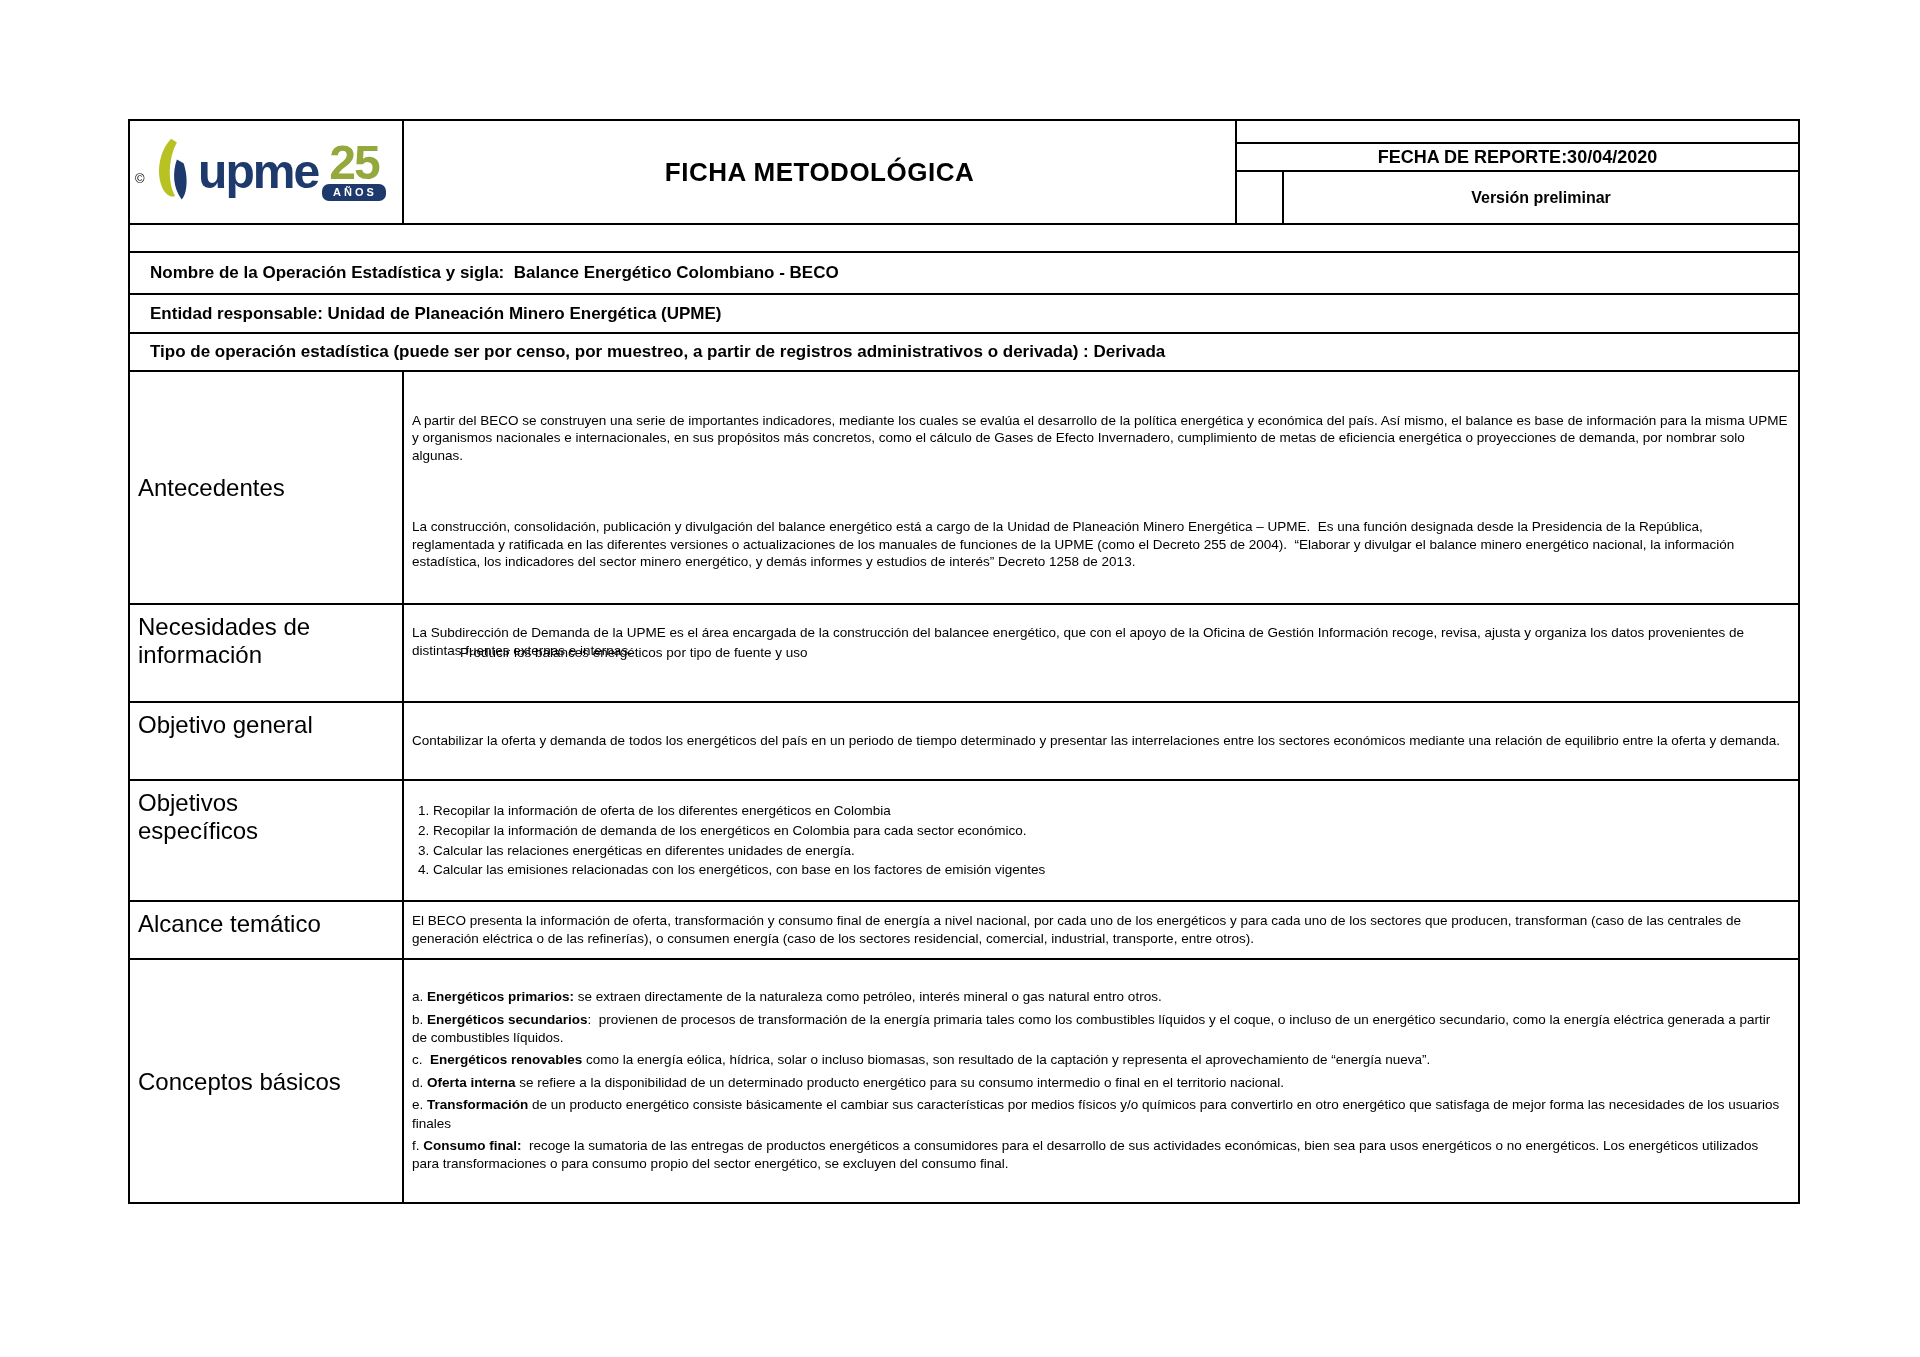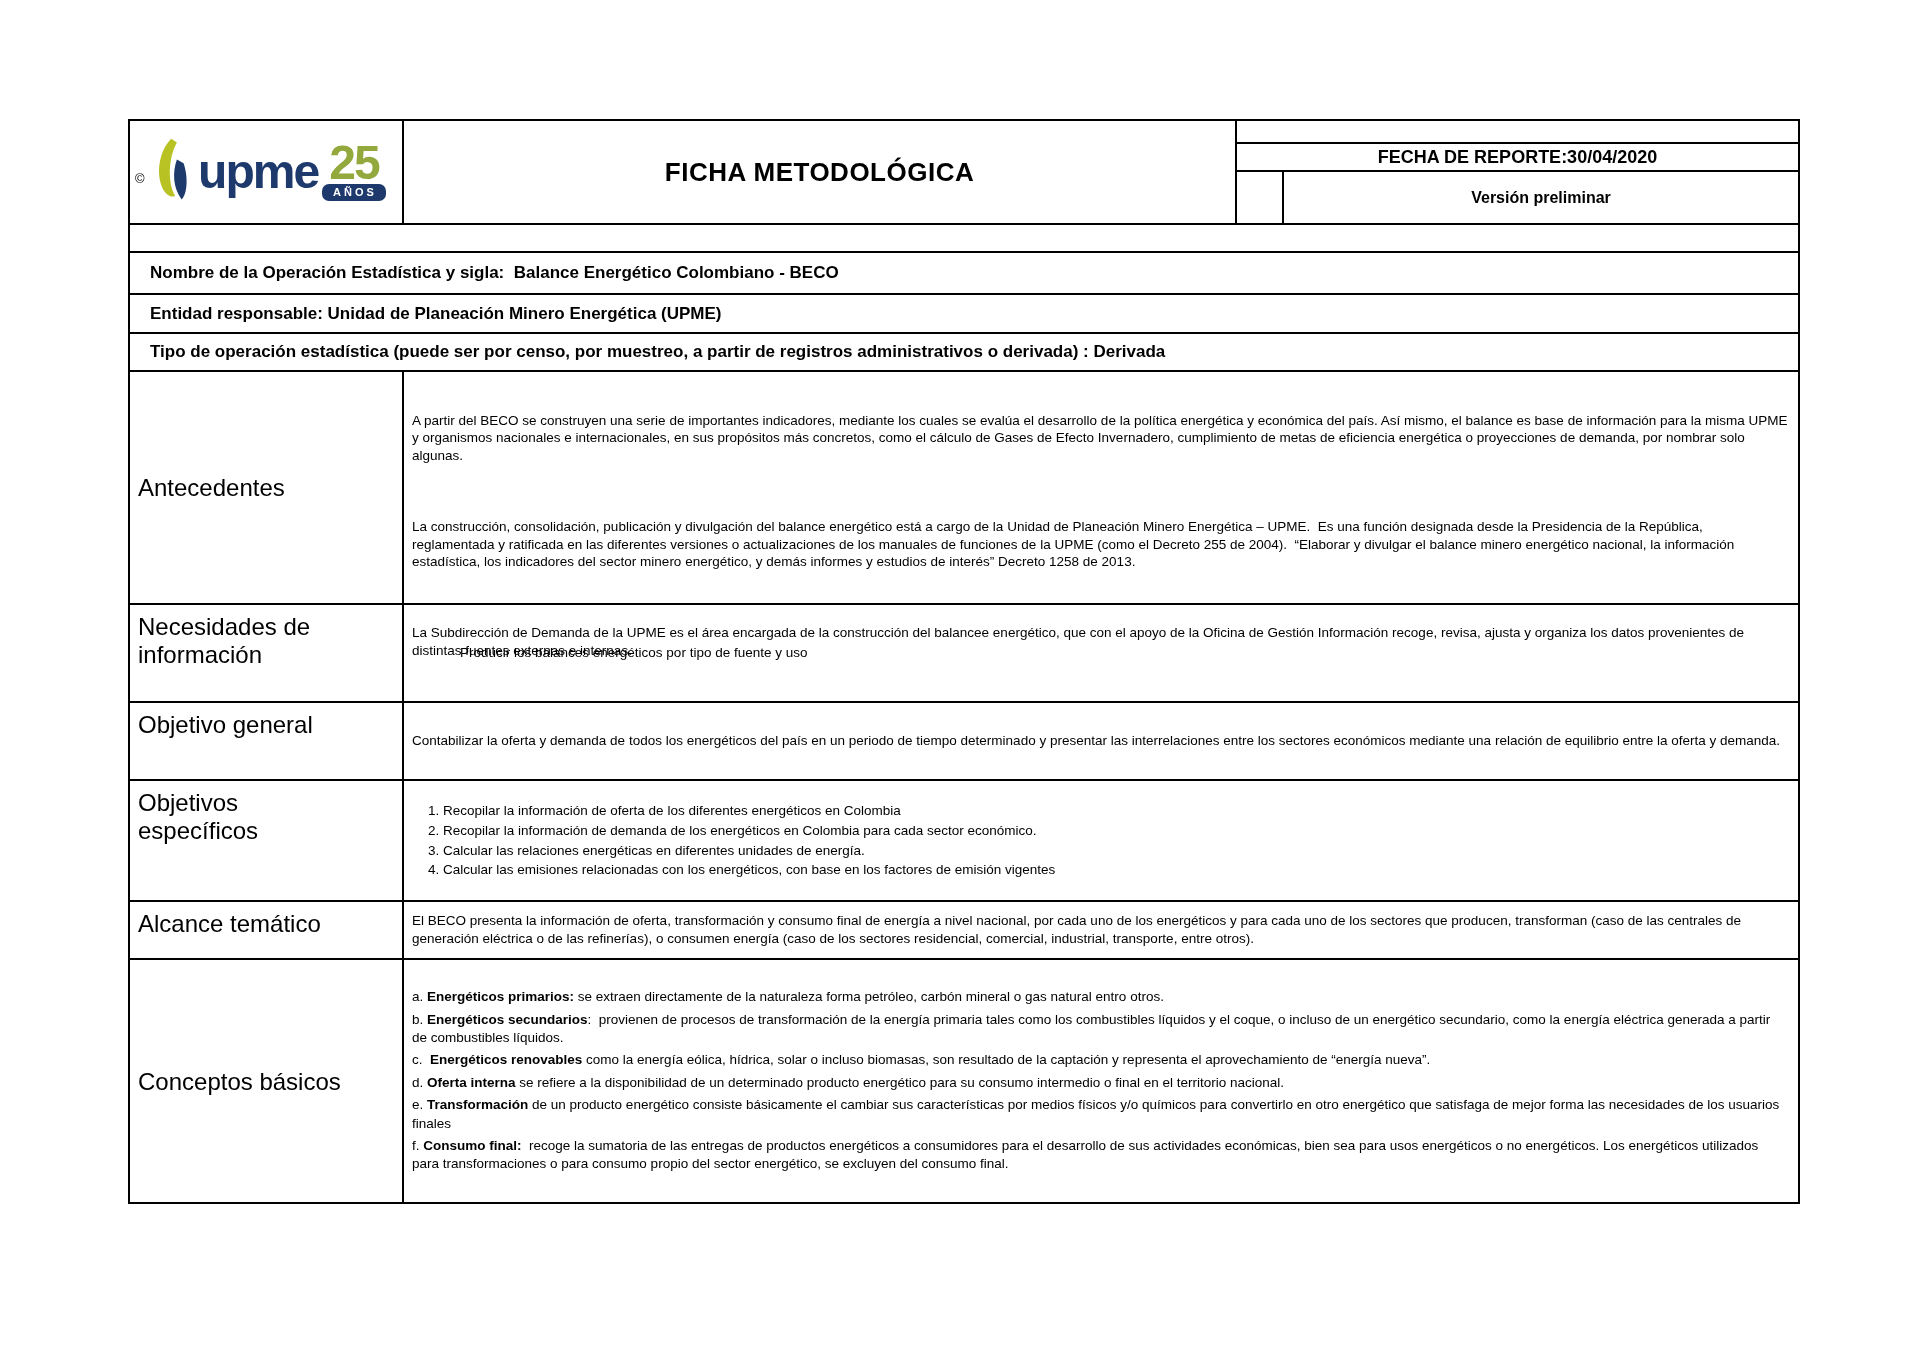--- a/index.html
+++ b/index.html
@@ -96,21 +96,21 @@
 
   .row-antecedentes { height:233px; }
   .row-necesidades  { height:98px;gap:48px; }
   .row-objetivo     { height:78px; }
   .row-objetivos    { height:121px; }
   .row-alcance      { height:58px; }
   .row-conceptos    { height:242px; }
 
   .para { margin-bottom:17px; }
   .para:last-child { margin-bottom:0; }
-  .list-line { margin:1px 16px; }
+  .list-line { margin:1px 6px; }
   .concept-line { margin:2px 0; line-height:1.36; }
   .concept-term { font-weight:bold; }
 </style>
 </head>
 <body>
 
 <div class="page">
   <div class="doc-table">
 
     <div class="row header-row">
@@ -197,21 +197,21 @@
       <div class="content-cell content-center">
         <div>El BECO presenta la información de oferta, transformación y consumo final de energía a nivel nacional, por cada uno de los energéticos y para cada uno de los sectores que producen, transforman (caso de las centrales de generación eléctrica o de las refinerías), o consumen energía (caso de los sectores residencial, comercial, industrial, transporte, entre otros).</div>
       </div>
     </div>
 
     <div class="row split-row row-conceptos">
       <div class="label-cell label-center">
         <span class="label-text">Conceptos básicos</span>
       </div>
       <div class="content-cell content-center">
-        <div class="concept-line"><span>a. </span><span class="concept-term">Energéticos primarios:</span><span> se extraen directamente de la naturaleza forma petróleo, carbón mineral o gas natural entro otros.</span></div>
+        <div class="concept-line"><span>a. </span><span class="concept-term">Energéticos primarios:</span><span> se extraen directamente de la naturaleza como petróleo, interés mineral o gas natural entro otros.</span></div>
         <div class="concept-line"><span>b. </span><span class="concept-term">Energéticos secundarios</span><span>:  provienen de procesos de transformación de la energía primaria tales como los combustibles líquidos y el coque, o incluso de un energético secundario, como la energía eléctrica generada a partir de combustibles líquidos.</span></div>
         <div class="concept-line"><span>c.  </span><span class="concept-term">Energéticos renovables</span><span> como la energía eólica, hídrica, solar o incluso biomasas, son resultado de la captación y representa el aprovechamiento de “energía nueva”.</span></div>
         <div class="concept-line"><span>d. </span><span class="concept-term">Oferta interna</span><span> se refiere a la disponibilidad de un determinado producto energético para su consumo intermedio o final en el territorio nacional.</span></div>
         <div class="concept-line"><span>e. </span><span class="concept-term">Transformación</span><span> de un producto energético consiste básicamente el cambiar sus características por medios físicos y/o químicos para convertirlo en otro energético que satisfaga de mejor forma las necesidades de los usuarios finales</span></div>
         <div class="concept-line"><span>f. </span><span class="concept-term">Consumo final:</span><span>  recoge la sumatoria de las entregas de productos energéticos a consumidores para el desarrollo de sus actividades económicas, bien sea para usos energéticos o no energéticos. Los energéticos utilizados para transformaciones o para consumo propio del sector energético, se excluyen del consumo final.</span></div>
       </div>
     </div>
 
   </div>
 </div>

